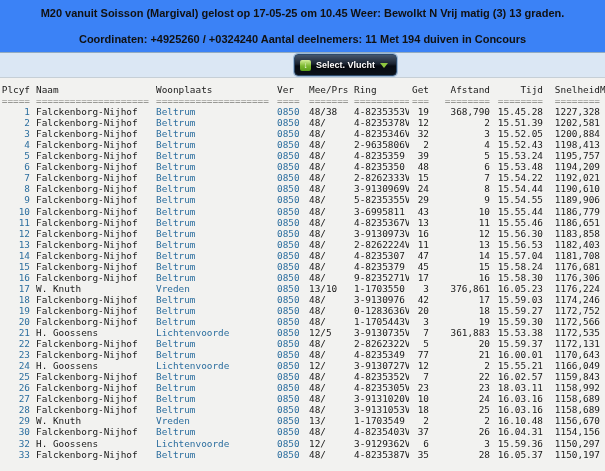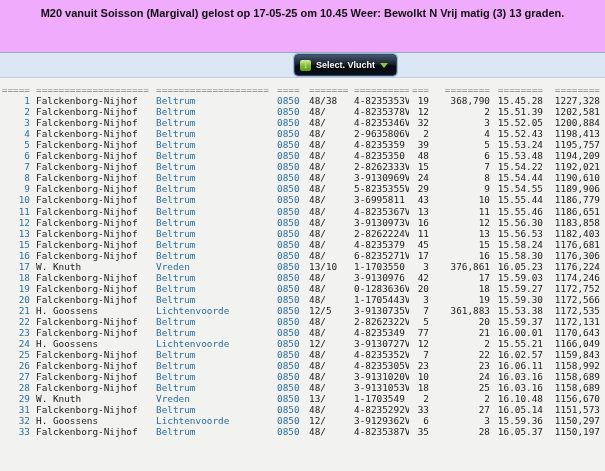--- a/index.html
+++ b/index.html
@@ -3,21 +3,21 @@
 <meta charset="utf-8">
 <style>
   html,body { margin:0; padding:0; }
   body {
     width:605px; height:471px; overflow:hidden;
     background:#f2f2f0;
     font-family:"Liberation Sans", sans-serif;
   }
   
   .topbar {
-    background:#f0abfc;
+    background:#3b82f6;
     height:52px;
     border-bottom:1px solid #93abc0;
     text-align:center;
   }
   .topbar p {
     margin:0;
     font-weight:bold;
     font-size:11px;
     color:#111;
   }
@@ -91,20 +91,21 @@
   .pad6 { padding-left:6px !important; }
   .pad3 { padding-left:3px !important; }
   .pad1 { padding-left:1px !important; }
   .clip-col { color:#b06a28; overflow:hidden; }
 </style>
 </head>
 <body>
 
 <div class="topbar">
   <p class="line1">M20 vanuit Soisson (Margival) gelost op 17-05-25 om 10.45 Weer: Bewolkt N Vrij matig (3) 13 graden.</p>
+  <p class="line2">Coordinaten: +4925260 / +0324240 Aantal deelnemers: 11 Met 194 duiven in Concours</p>
 </div>
 
 <div class="btnbar">
   <div class="sel-btn">
     <span class="dl-icon">↓</span>
     <span>Select. Vlucht</span>
     <span class="go-icon"></span>
   </div>
 </div>
 
@@ -117,20 +118,33 @@
       <col style="width:30px">
         <col style="width:45px">
         <col style="width:58px">
       <col style="width:20px">
         <col style="width:61px">
         <col style="width:53px">
       <col style="width:57px">
         <col style="width:5px">
     </colgroup>
     <thead>
+      <tr class="hdr">
+        <th class="al-r">Plcyf</th>
+        <th class="al-l pad6">Naam</th>
+        <th class="al-l pad3">Woonplaats</th>
+        <th class="al-l pad1">Ver</th>
+        <th class="al-l pad3">Mee/Prs</th>
+        <th class="al-l pad3">Ring</th>
+        <th class="al-r">Get</th>
+        <th class="al-r">Afstand</th>
+        <th class="al-r">Tijd</th>
+        <th class="al-r">Snelheid</th>
+        <th class="al-l clip-col">M</th>
+      </tr>
       <tr class="sep">
         <td class="al-r">=====</td>
         <td class="al-l pad6">====================</td>
         <td class="al-l pad3">====================</td>
         <td class="al-l pad1">====</td>
         <td class="al-l pad3">=======</td>
         <td class="al-l pad3">==========</td>
         <td class="al-r">===</td>
         <td class="al-r">========</td>
         <td class="al-r">========</td>
@@ -302,39 +316,52 @@
           <td class="al-l pad1 c-blue">0850</td>
           <td class="al-l pad3 c-dark">48/</td>
           <td class="al-l pad3 c-dark">2-8262224V</td>
           <td class="al-r c-dark">11</td>
           <td class="al-r c-dark">13</td>
           <td class="al-r c-dark">15.56.53</td>
           <td class="al-r c-dark">1182,403</td>
           <td></td>
         </tr>
         <tr>
+          <td class="al-r c-blue">14</td>
+          <td class="al-l pad6 c-dark">Falckenborg-Nijhof</td>
+          <td class="al-l pad3 c-blue">Beltrum</td>
+          <td class="al-l pad1 c-blue">0850</td>
+          <td class="al-l pad3 c-dark">48/</td>
+          <td class="al-l pad3 c-dark">4-8235307</td>
+          <td class="al-r c-dark">47</td>
+          <td class="al-r c-dark">14</td>
+          <td class="al-r c-dark">15.57.04</td>
+          <td class="al-r c-dark">1181,708</td>
+          <td></td>
+        </tr>
+        <tr>
           <td class="al-r c-blue">15</td>
           <td class="al-l pad6 c-dark">Falckenborg-Nijhof</td>
           <td class="al-l pad3 c-blue">Beltrum</td>
           <td class="al-l pad1 c-blue">0850</td>
           <td class="al-l pad3 c-dark">48/</td>
           <td class="al-l pad3 c-dark">4-8235379</td>
           <td class="al-r c-dark">45</td>
           <td class="al-r c-dark">15</td>
           <td class="al-r c-dark">15.58.24</td>
           <td class="al-r c-dark">1176,681</td>
           <td></td>
         </tr>
         <tr>
           <td class="al-r c-blue">16</td>
           <td class="al-l pad6 c-dark">Falckenborg-Nijhof</td>
           <td class="al-l pad3 c-blue">Beltrum</td>
           <td class="al-l pad1 c-blue">0850</td>
           <td class="al-l pad3 c-dark">48/</td>
-          <td class="al-l pad3 c-dark">6-8235271V</td>
+          <td class="al-l pad3 c-dark">9-8235271V</td>
           <td class="al-r c-dark">17</td>
           <td class="al-r c-dark">16</td>
           <td class="al-r c-dark">15.58.30</td>
           <td class="al-r c-dark">1176,306</td>
           <td></td>
         </tr>
         <tr>
           <td class="al-r c-blue">17</td>
           <td class="al-l pad6 c-dark">W. Knuth</td>
           <td class="al-l pad3 c-blue">Vreden</td>
@@ -453,21 +480,21 @@
         </tr>
         <tr>
           <td class="al-r c-blue">26</td>
           <td class="al-l pad6 c-dark">Falckenborg-Nijhof</td>
           <td class="al-l pad3 c-blue">Beltrum</td>
           <td class="al-l pad1 c-blue">0850</td>
           <td class="al-l pad3 c-dark">48/</td>
           <td class="al-l pad3 c-dark">4-8235305V</td>
           <td class="al-r c-dark">23</td>
           <td class="al-r c-dark">23</td>
-          <td class="al-r c-dark">16.06.11</td>
+          <td class="al-r c-dark">18.03.11</td>
           <td class="al-r c-dark">1158,992</td>
           <td></td>
         </tr>
         <tr>
           <td class="al-r c-blue">27</td>
           <td class="al-l pad6 c-dark">Falckenborg-Nijhof</td>
           <td class="al-l pad3 c-blue">Beltrum</td>
           <td class="al-l pad1 c-blue">0850</td>
           <td class="al-l pad3 c-dark">48/</td>
           <td class="al-l pad3 c-dark">3-9131020V</td>
@@ -497,30 +524,30 @@
           <td class="al-l pad1 c-blue">0850</td>
           <td class="al-l pad3 c-dark">13/</td>
           <td class="al-l pad3 c-dark">1-1703549</td>
           <td class="al-r c-dark">2</td>
           <td class="al-r c-dark">2</td>
           <td class="al-r c-dark">16.10.48</td>
           <td class="al-r c-dark">1156,670</td>
           <td></td>
         </tr>
         <tr>
-          <td class="al-r c-blue">31</td>
-          <td class="al-l pad6 c-dark">Falckenborg-Nijhof</td>
-          <td class="al-l pad3 c-blue">Beltrum</td>
-          <td class="al-l pad1 c-blue">0850</td>
-          <td class="al-l pad3 c-dark">48/</td>
-          <td class="al-l pad3 c-dark">4-8235292V</td>
-          <td class="al-r c-dark">33</td>
-          <td class="al-r c-dark">27</td>
-          <td class="al-r c-dark">16.05.14</td>
-          <td class="al-r c-dark">1151,573</td>
+          <td class="al-r c-blue">30</td>
+          <td class="al-l pad6 c-dark">Falckenborg-Nijhof</td>
+          <td class="al-l pad3 c-blue">Beltrum</td>
+          <td class="al-l pad1 c-blue">0850</td>
+          <td class="al-l pad3 c-dark">48/</td>
+          <td class="al-l pad3 c-dark">4-8235403V</td>
+          <td class="al-r c-dark">37</td>
+          <td class="al-r c-dark">26</td>
+          <td class="al-r c-dark">16.04.31</td>
+          <td class="al-r c-dark">1154,156</td>
           <td></td>
         </tr>
         <tr>
           <td class="al-r c-blue">32</td>
           <td class="al-l pad6 c-dark">H. Goossens</td>
           <td class="al-l pad3 c-blue">Lichtenvoorde</td>
           <td class="al-l pad1 c-blue">0850</td>
           <td class="al-l pad3 c-dark">12/</td>
           <td class="al-l pad3 c-dark">3-9129362V</td>
           <td class="al-r c-dark">6</td>

